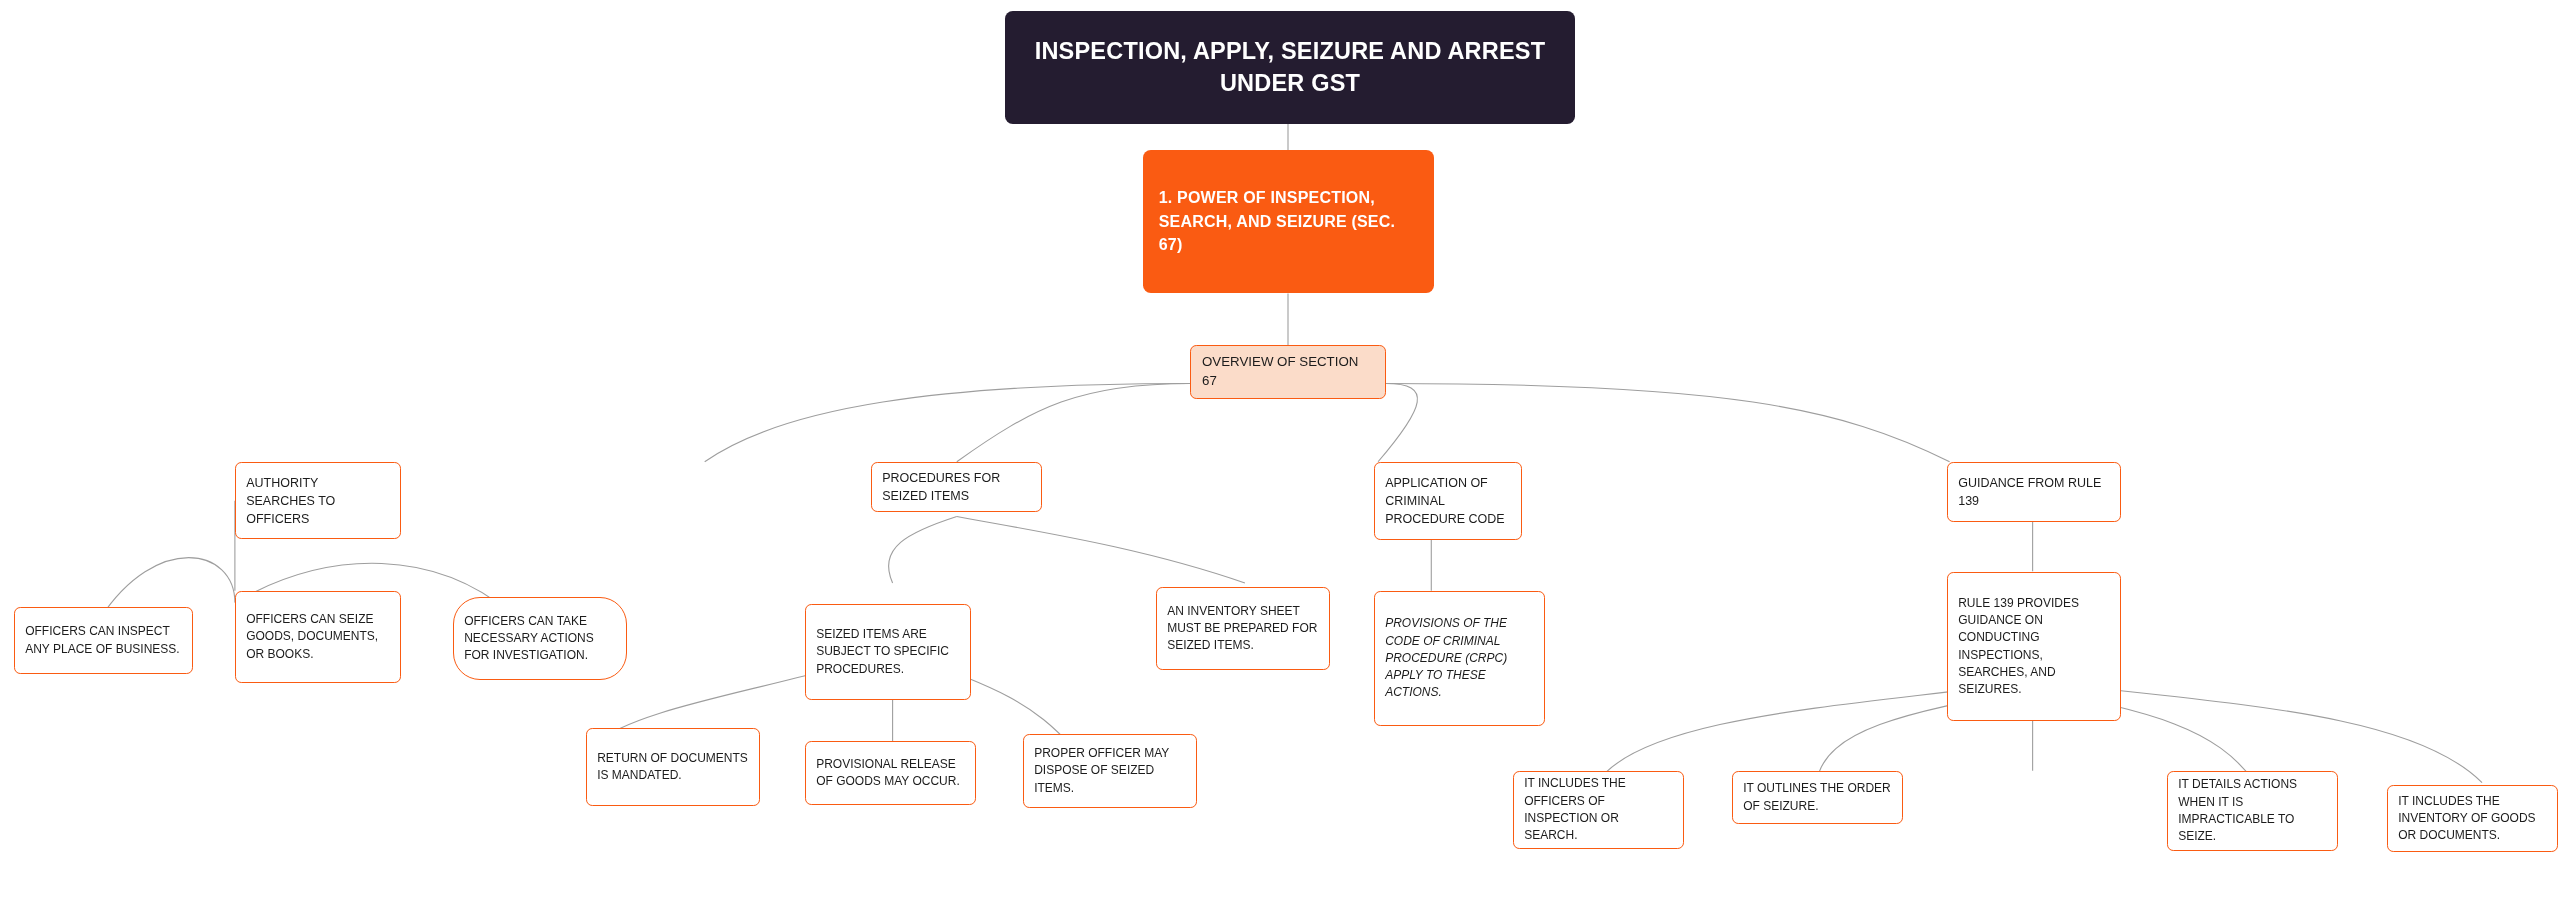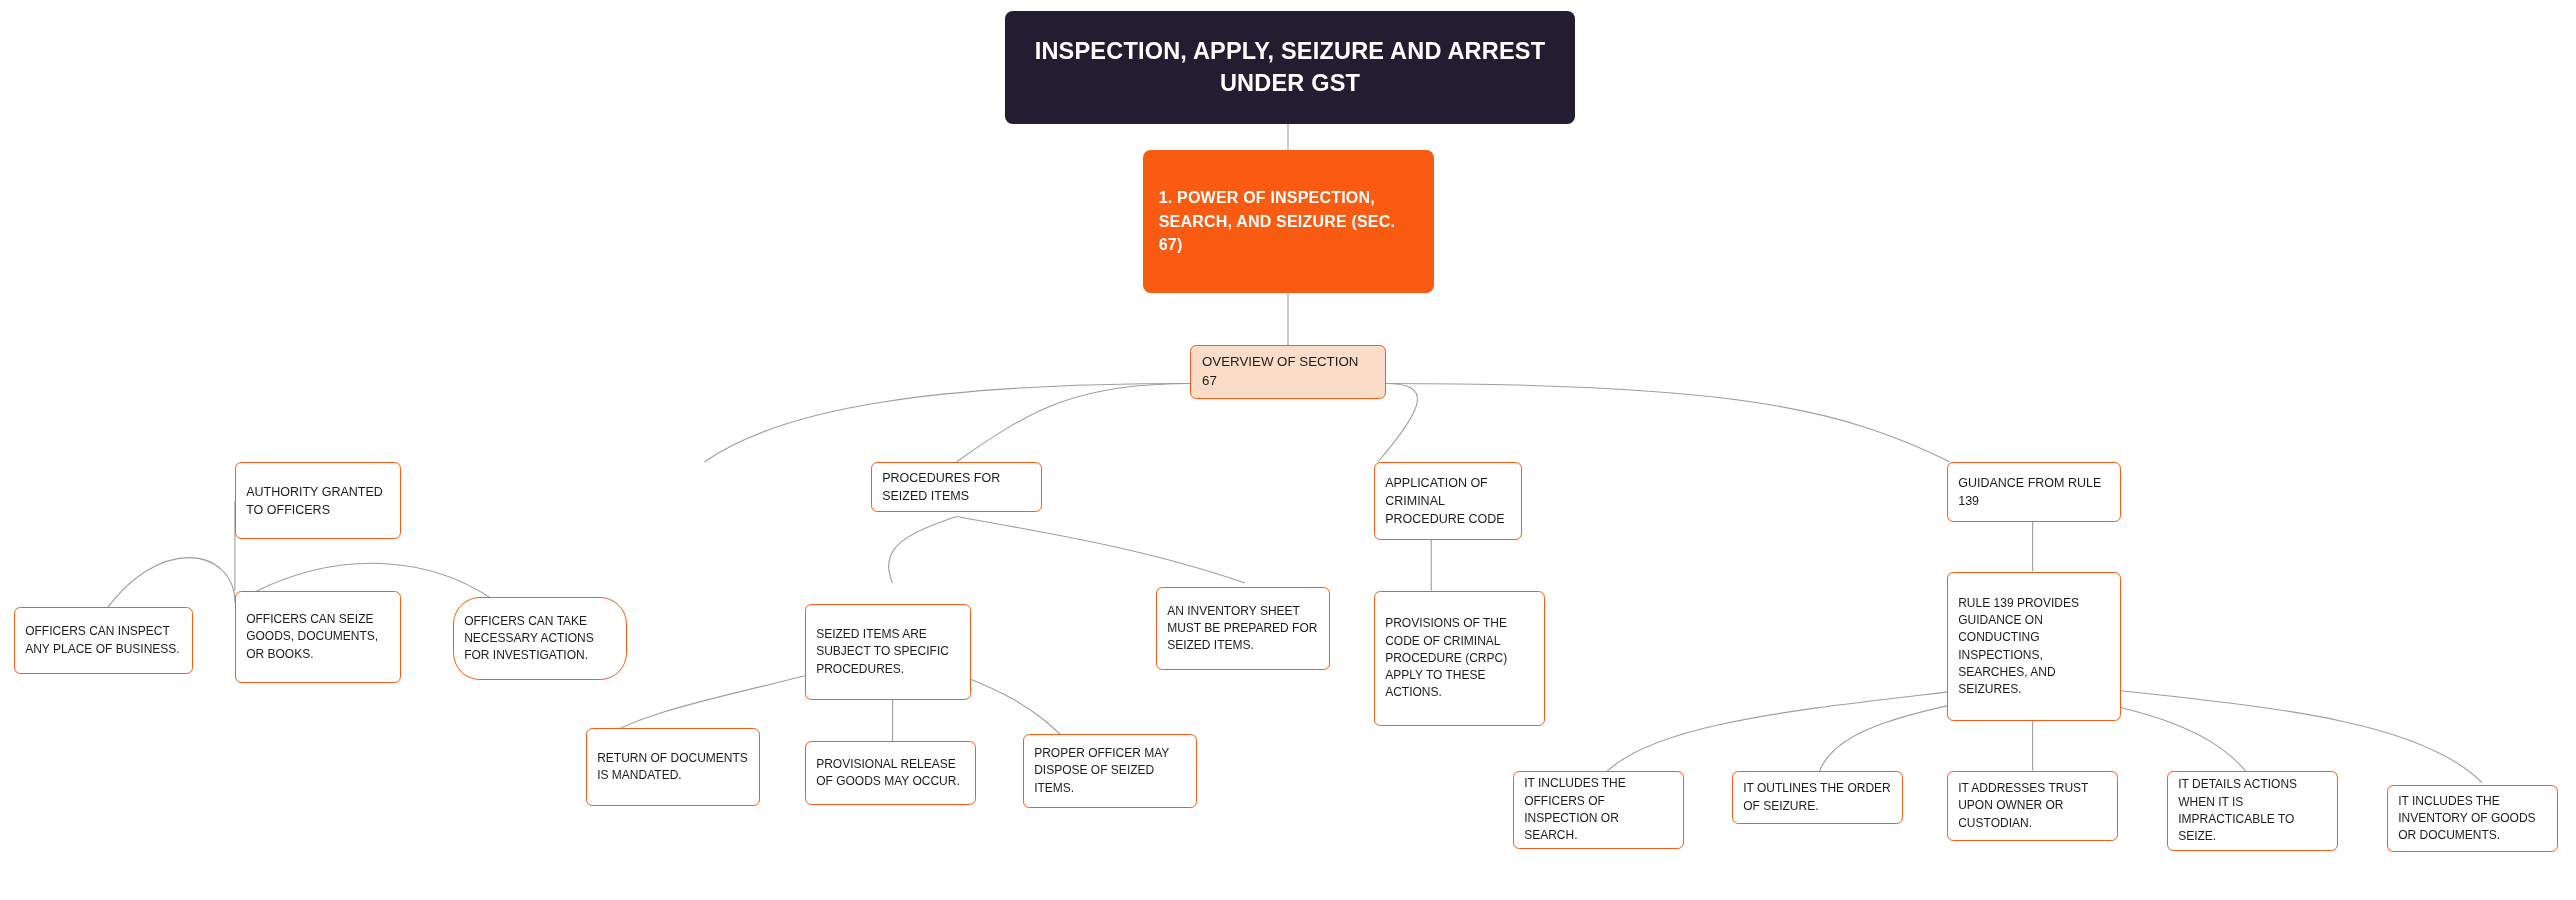--- a/index.html
+++ b/index.html
@@ -133,21 +133,21 @@
 
   <div class="node lvl1" style="left:1143px; top:150px; width:291px; height:143px;">
     <span class="txt">1. POWER OF INSPECTION, SEARCH, AND SEIZURE (SEC. 67)</span>
   </div>
 
   <div class="node lvl2" style="left:1190px; top:345px; width:196px; height:54px;">
     <span class="txt">OVERVIEW OF SECTION 67</span>
   </div>
 
   <div class="node lvl3" style="left:235px; top:462px; width:166px; height:77px;">
-    <span class="txt">AUTHORITY GRANTED TO OFFICERS</span>
+    <span class="txt">AUTHORITY SEARCHES TO OFFICERS</span>
   </div>
   <div class="node lvl4" style="left:14px; top:607px; width:179px; height:67px;">
     <span class="txt">OFFICERS CAN INSPECT ANY PLACE OF BUSINESS.</span>
   </div>
   <div class="node lvl4" style="left:235px; top:591px; width:166px; height:92px;">
     <span class="txt">OFFICERS CAN SEIZE GOODS, DOCUMENTS, OR BOOKS.</span>
   </div>
   <div class="node lvl4" style="left:453px; top:597px; width:174px; height:83px;border-radius:27px;">
     <span class="txt">OFFICERS CAN TAKE NECESSARY ACTIONS FOR INVESTIGATION.</span>
   </div>
@@ -167,39 +167,36 @@
   <div class="node lvl4" style="left:1023px; top:734px; width:174px; height:74px;">
     <span class="txt">PROPER OFFICER MAY DISPOSE OF SEIZED ITEMS.</span>
   </div>
   <div class="node lvl4" style="left:1156px; top:587px; width:174px; height:83px;">
     <span class="txt">AN INVENTORY SHEET MUST BE PREPARED FOR SEIZED ITEMS.</span>
   </div>
 
   <div class="node lvl3" style="left:1374px; top:462px; width:148px; height:78px;">
     <span class="txt">APPLICATION OF CRIMINAL PROCEDURE CODE</span>
   </div>
-  <div class="node lvl4" style="left:1374px; top:591px; width:171px; height:135px;">
+  <div class="node lvl4" style="left:1374px; top:591px; width:171px; height:135px;font-style:italic;">
     <span class="txt">PROVISIONS OF THE CODE OF CRIMINAL PROCEDURE (CRPC) APPLY TO THESE ACTIONS.</span>
   </div>
 
   <div class="node lvl3" style="left:1947px; top:462px; width:174px; height:60px;">
     <span class="txt">GUIDANCE FROM RULE 139</span>
   </div>
   <div class="node lvl4" style="left:1947px; top:572px; width:174px; height:149px;">
     <span class="txt">RULE 139 PROVIDES GUIDANCE ON CONDUCTING INSPECTIONS, SEARCHES, AND SEIZURES.</span>
   </div>
   <div class="node lvl4" style="left:1513px; top:771px; width:171px; height:78px;">
     <span class="txt">IT INCLUDES THE OFFICERS OF INSPECTION OR SEARCH.</span>
   </div>
   <div class="node lvl4" style="left:1732px; top:771px; width:171px; height:53px;">
     <span class="txt">IT OUTLINES THE ORDER OF SEIZURE.</span>
   </div>
-  <div class="node lvl4" style="left:1947px; top:771px; width:171px; height:70px;">
-    <span class="txt">IT ADDRESSES TRUST UPON OWNER OR CUSTODIAN.</span>
-  </div>
   <div class="node lvl4" style="left:2167px; top:771px; width:171px; height:80px;">
     <span class="txt">IT DETAILS ACTIONS WHEN IT IS IMPRACTICABLE TO SEIZE.</span>
   </div>
   <div class="node lvl4" style="left:2387px; top:785px; width:171px; height:67px;">
     <span class="txt">IT INCLUDES THE INVENTORY OF GOODS OR DOCUMENTS.</span>
   </div>
 
 </div>
 
 

